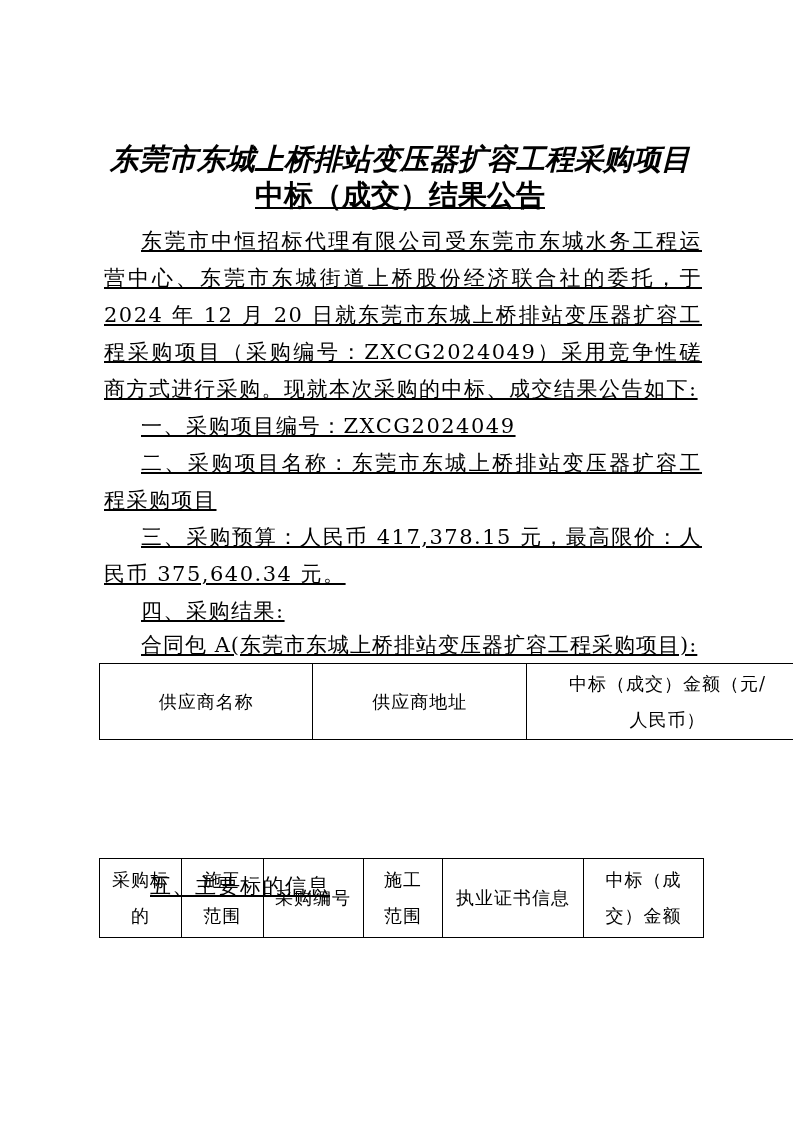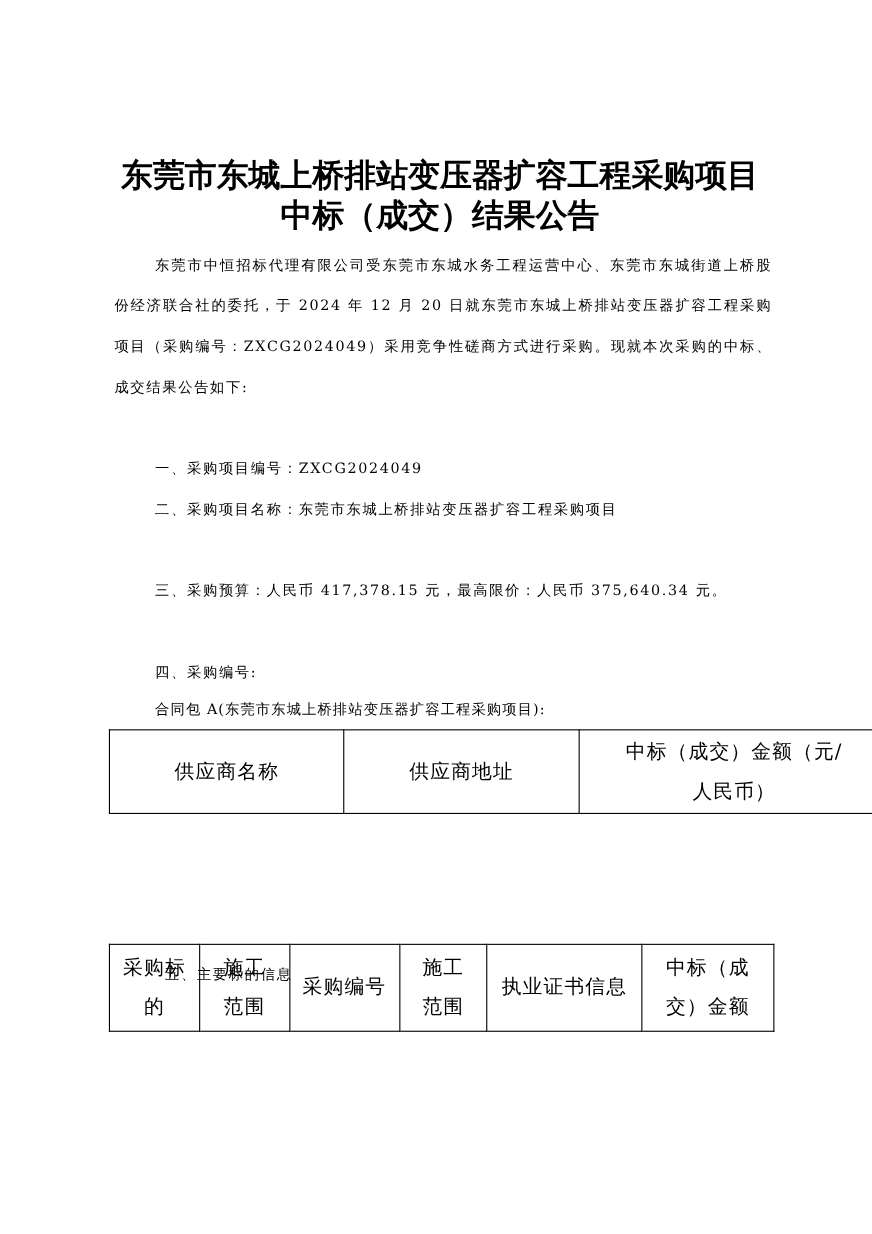--- a/index.html
+++ b/index.html
@@ -1,41 +1,41 @@
 <!DOCTYPE html>
 <html><head>
 <meta charset="utf-8">
 <style>
   html, body { margin: 0; padding: 0; background: #ffffff; }
   body { width: 793px; height: 1122px; position: relative; overflow: hidden;
          font-family: "DejaVu Serif", "Liberation Serif", serif; color: #000; }
   .title { position: absolute; left: 100px; width: 600px; text-align: center;
            font-weight: bold; font-size: 29px; letter-spacing: 0px; }
-  .t1 { top: 140px; }
-  .t2 { top: 176px; }
-  .para { position: absolute; left: 104px; width: 598px; font-size: 13px;
-          line-height: 37px; text-align: justify; text-align-last: left; letter-spacing: 1.5px; }
+  .t1 { top: 140px; font-style: italic; }
+  .t2 { top: 176px; text-decoration: underline; }
+  .para { position: absolute; left: 104px; width: 598px; font-size: 21px;
+          line-height: 37px; text-align: justify; text-align-last: left; letter-spacing: 1.5px; text-decoration: underline; }
   .indent { text-indent: 37px; }
   table { border-collapse: collapse; position: absolute; font-size: 18px; letter-spacing: 1px; }
   td { border: 1.2px solid #000; text-align: center; vertical-align: middle; padding: 0 4px; line-height: 36px; }
   #t1 { left: 99px; top: 663px; width: 710px; }
   #t2 { left: 99px; top: 858px; width: 605px; }
 </style>
 </head>
 <body>
 
 <div class="title t1">东莞市东城上桥排站变压器扩容工程采购项目</div>
 <div class="title t2">中标（成交）结果公告</div>
 
 <div class="para indent" style="top:223px;">东莞市中恒招标代理有限公司受东莞市东城水务工程运营中心、东莞市东城街道上桥股份经济联合社的委托，于 2024 年 12 月 20 日就东莞市东城上桥排站变压器扩容工程采购项目（采购编号：ZXCG2024049）采用竞争性磋商方式进行采购。现就本次采购的中标、成交结果公告如下:</div>
 
 <div class="para indent" style="top:408px;">一、采购项目编号：ZXCG2024049</div>
 <div class="para indent" style="top:445px;">二、采购项目名称：东莞市东城上桥排站变压器扩容工程采购项目</div>
 <div class="para indent" style="top:519px;">三、采购预算：人民币 417,378.15 元，最高限价：人民币 375,640.34 元。</div>
-<div class="para indent" style="top:593px;">四、采购编号:</div>
+<div class="para indent" style="top:593px;">四、采购结果:</div>
 <div class="para indent" style="top:627px; letter-spacing:1px;">合同包 A(东莞市东城上桥排站变压器扩容工程采购项目):</div>
 
 <table id="t1">
   <tbody>
       <tr style="height:76px;">
     <td style="width:190px;">供应商名称</td>
     <td style="width:190px;">供应商地址</td>
     <td style="width:190px; padding:0 36px;">中标（成交）金额（元/人民币）</td>
   </tr>
 </tbody>

